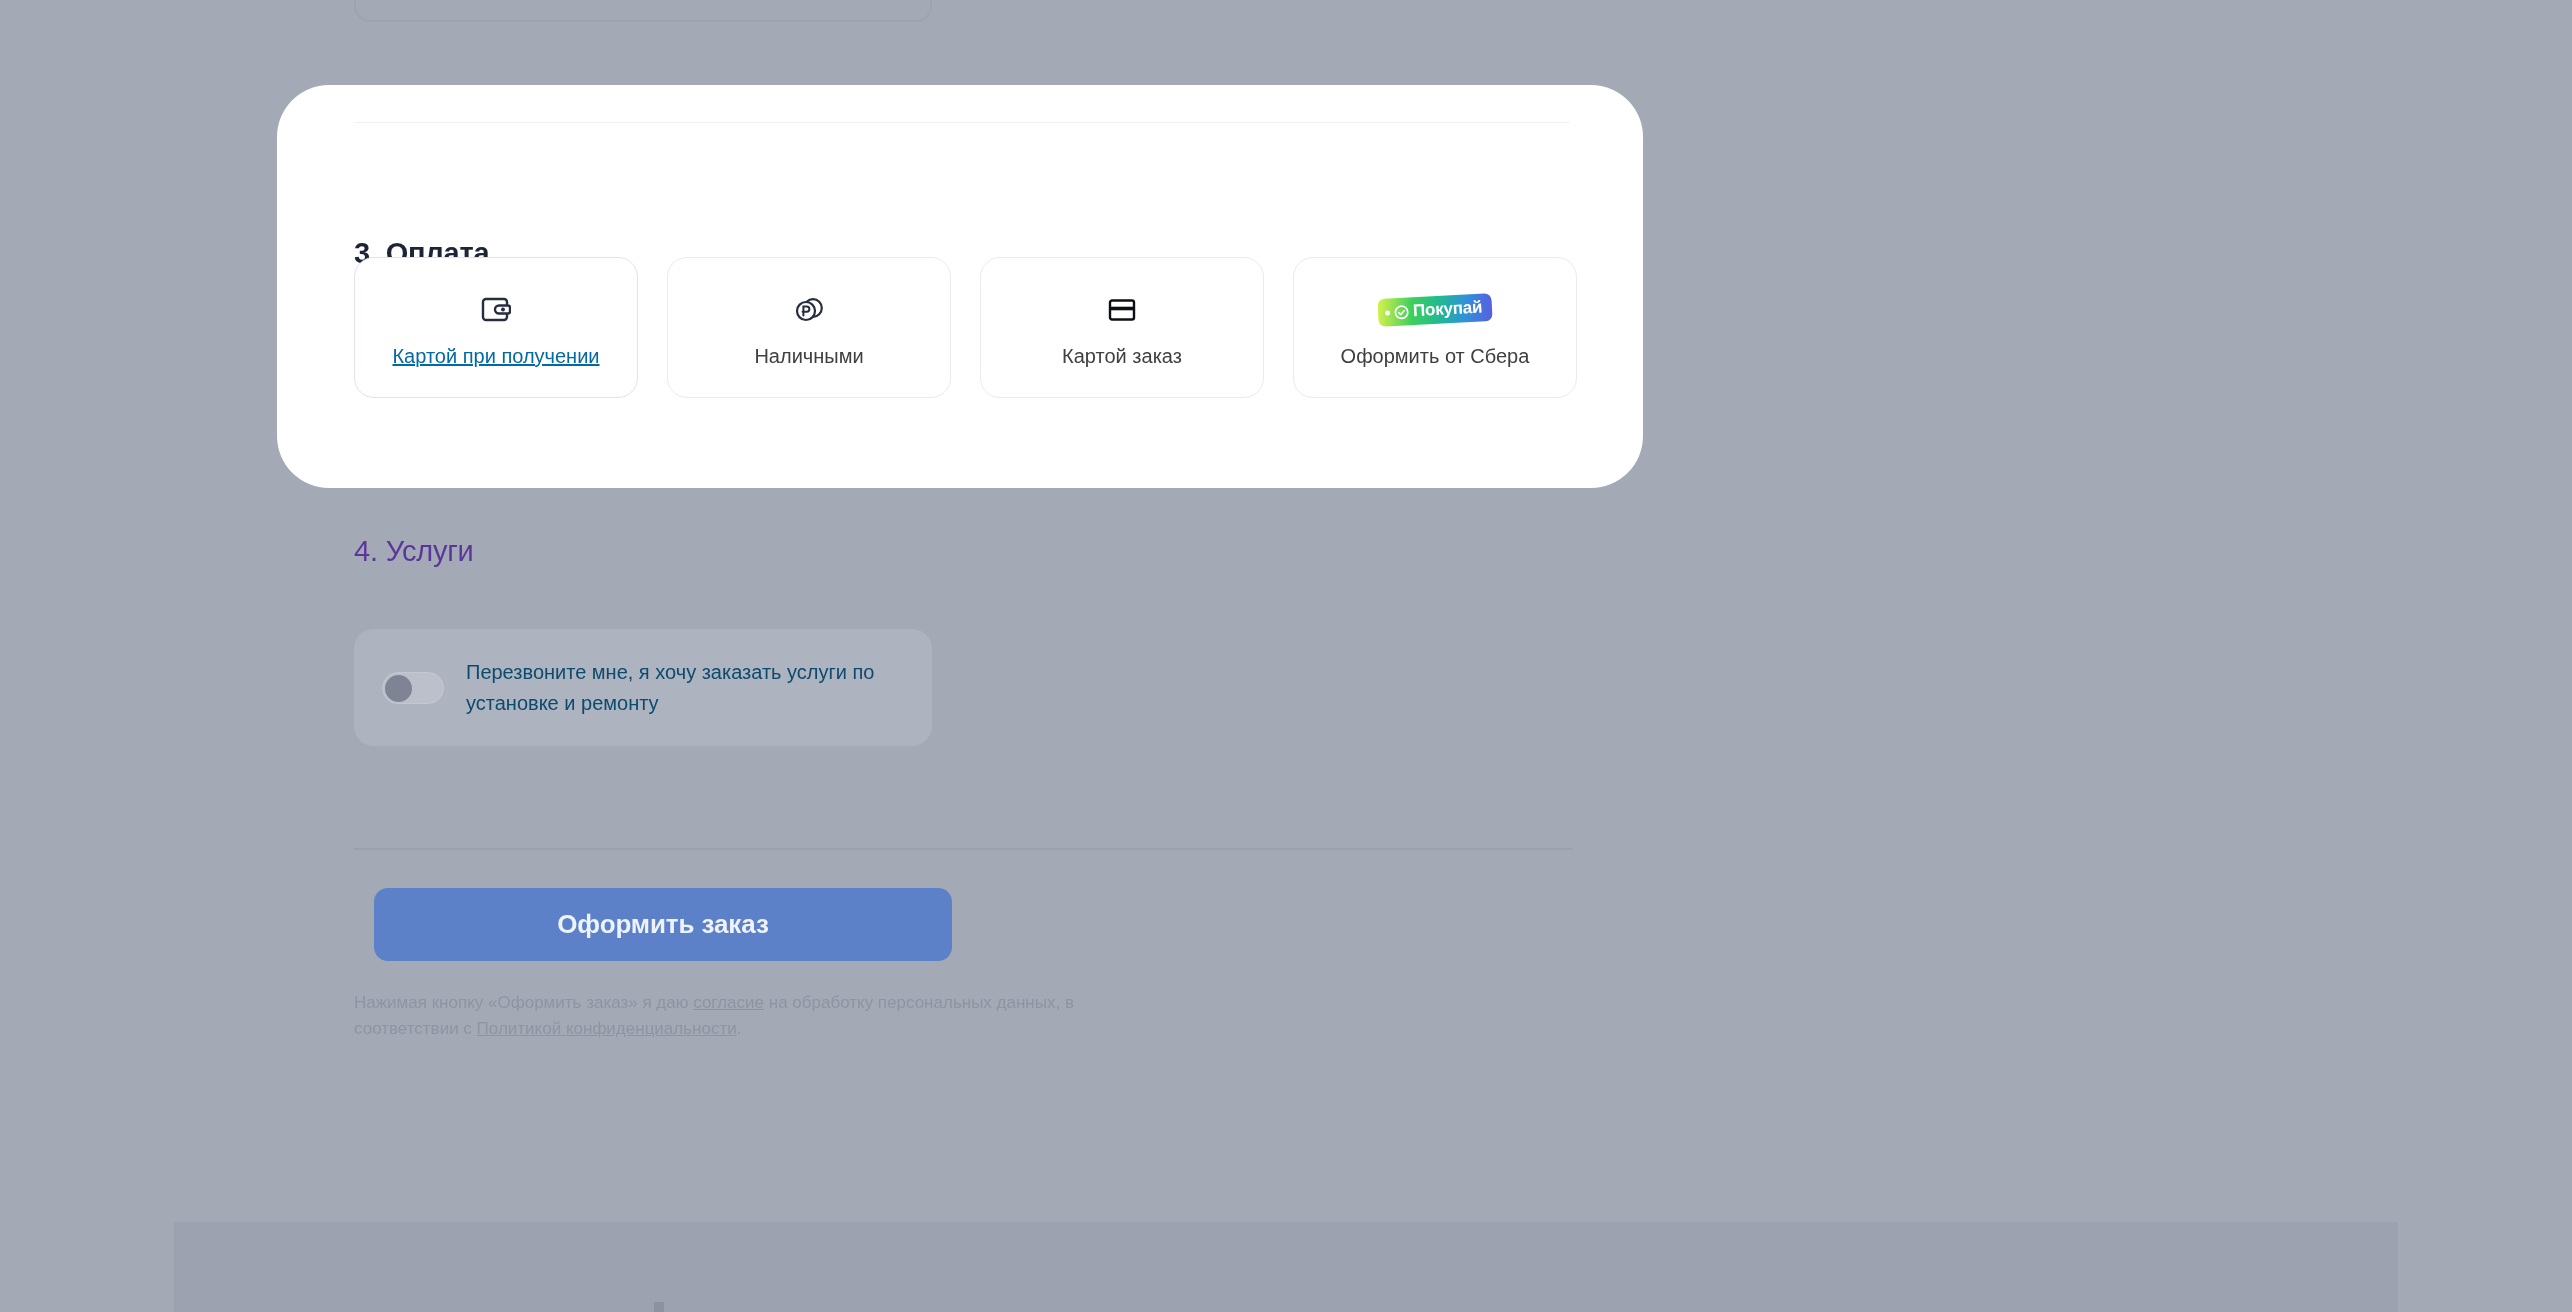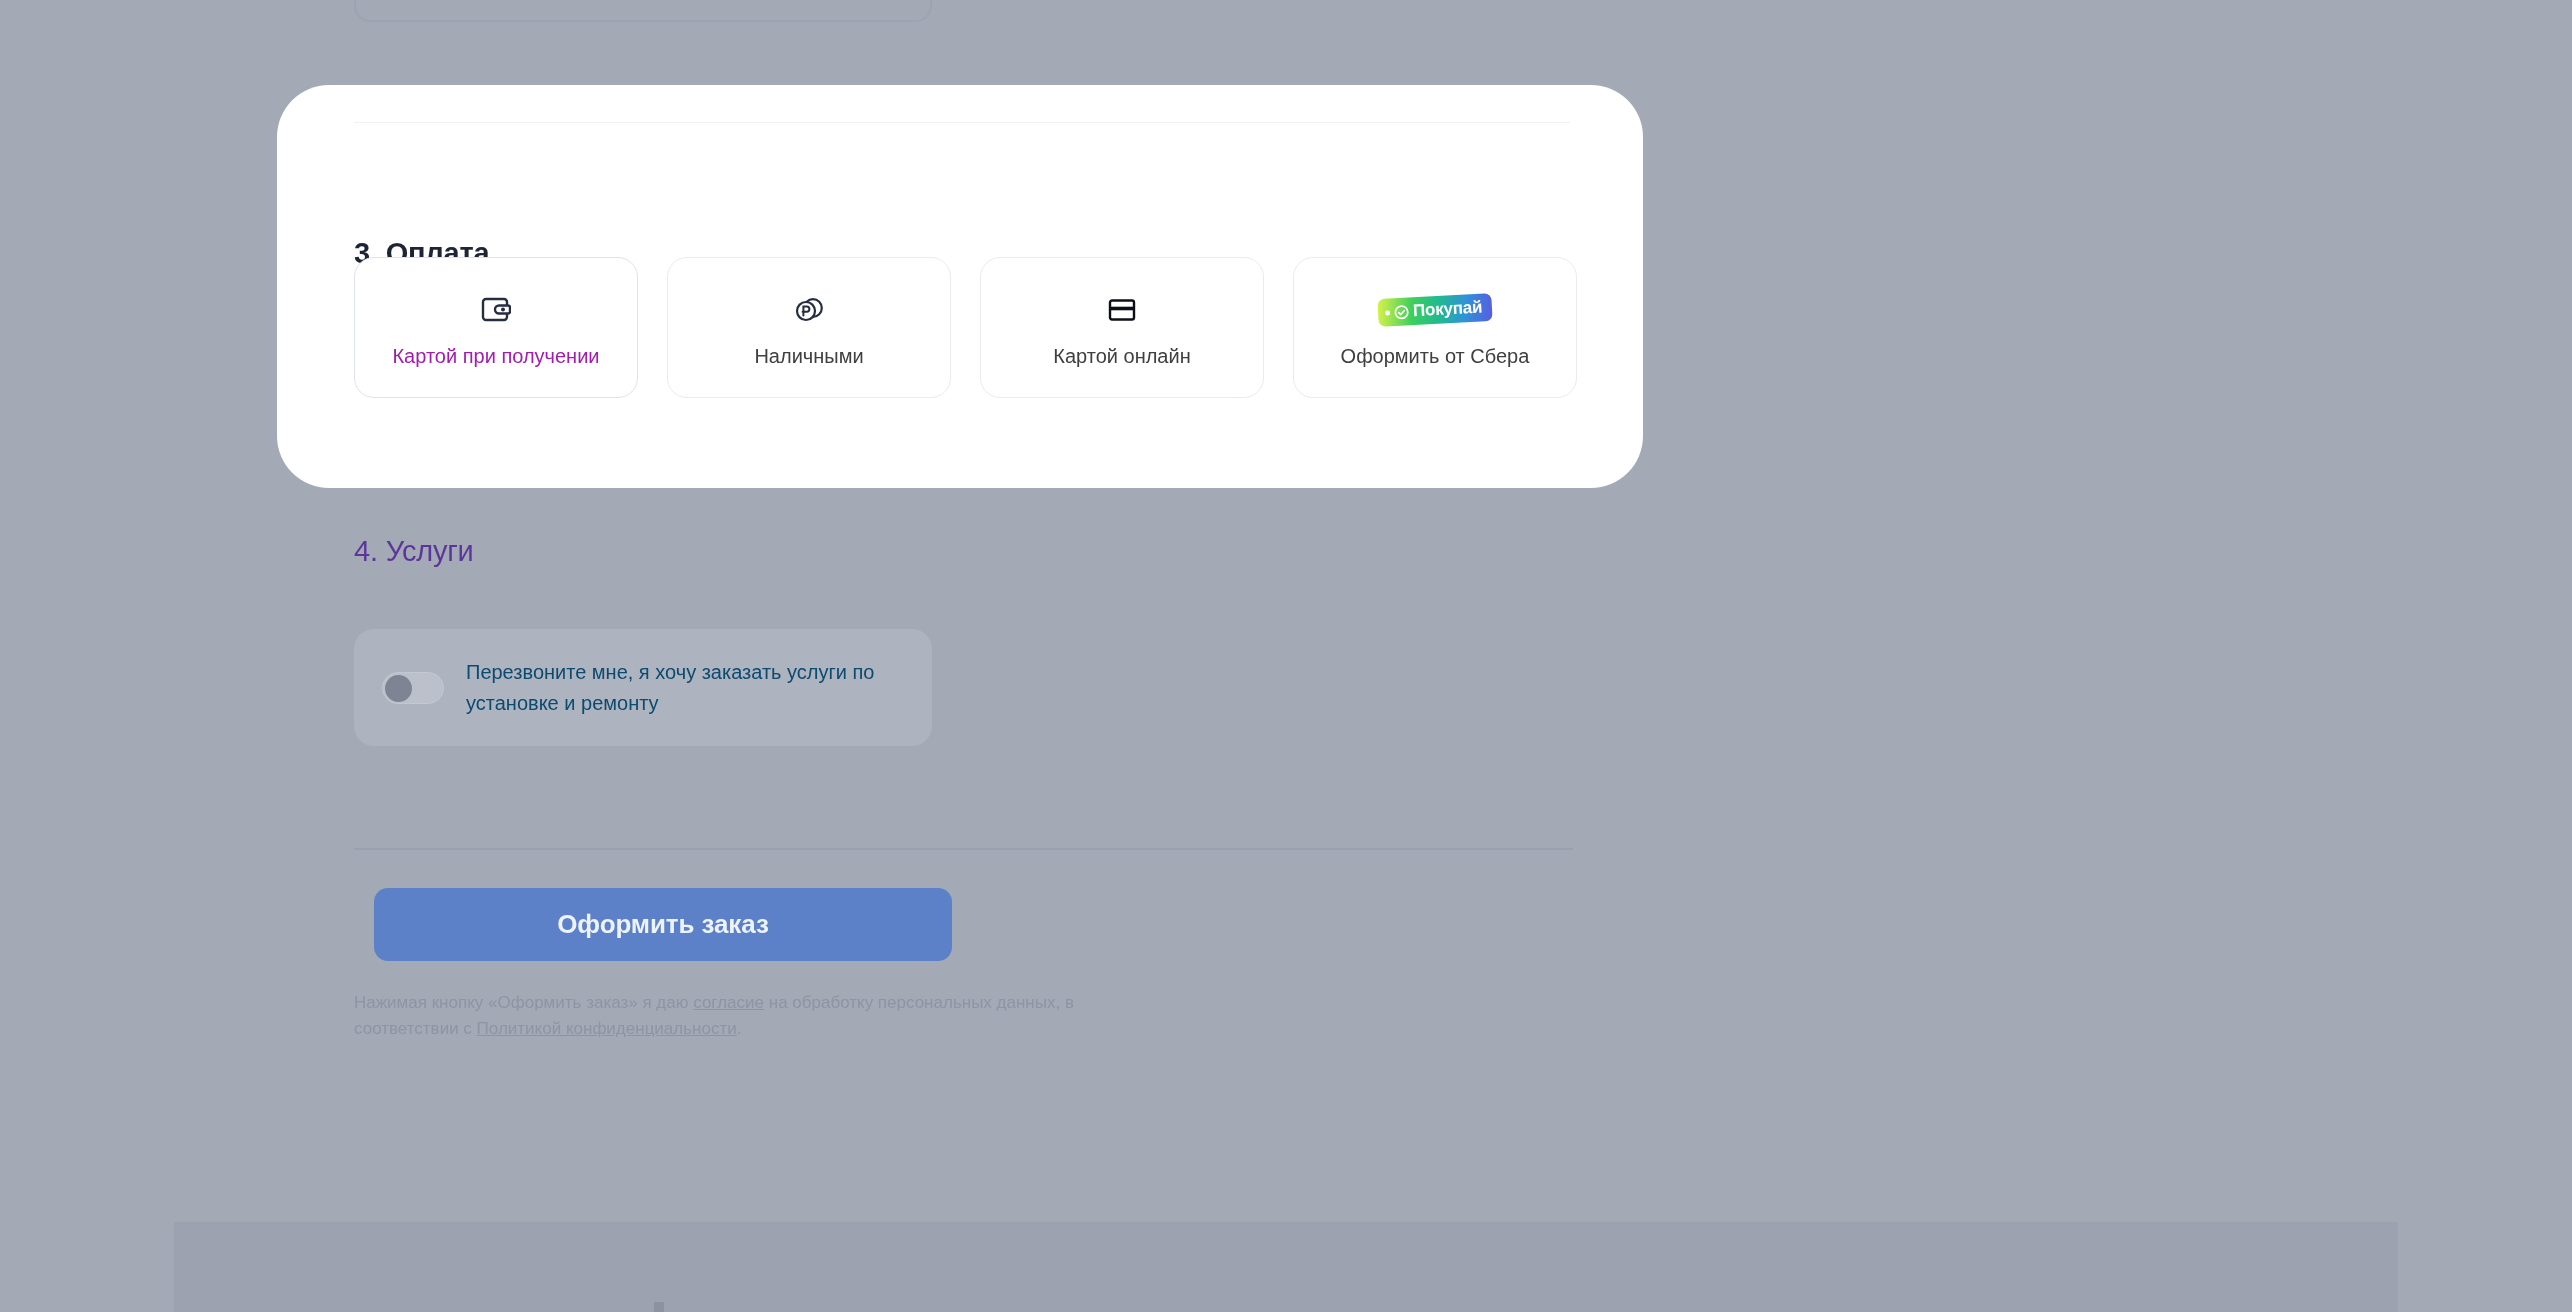--- a/index.html
+++ b/index.html
@@ -105,21 +105,21 @@
     position: absolute;
     bottom: 29px;
     left: 0;
     right: 0;
     text-align: center;
     font-size: 20px;
     color: #404040;
     line-height: 1.2;
   }
 
-  .method.selected .method-label { color: #a21caf; }
+  .method.selected .method-label { color: #0369a1; text-decoration: underline; }
 
   
   .pokupai-badge {
     display: inline-block;
     transform: rotate(-3deg);
     background: linear-gradient(95deg,#d9f24b 0%, #3ecf5c 30%, #21bb8e 52%, #2f93d8 76%, #5a5ce0 100%);
     border-radius: 7px;
     padding: 4px 10px 4px 7px;
     color: #ffffff;
     font-size: 17px;
@@ -288,21 +288,21 @@
         <div class="method-label">Наличными</div>
       </div>
 
       <div class="method">
         <div class="method-icon">
           <svg width="30" height="26" viewBox="0 0 30 26" fill="none">
             <rect x="3" y="3.5" width="24" height="19" rx="2" stroke="#0d0f16" stroke-width="2.4"></rect>
             <path d="M3 11.5h24" stroke="#0d0f16" stroke-width="3.6"></path>
           </svg>
         </div>
-        <div class="method-label">Картой онлайн</div>
+        <div class="method-label">Картой заказ</div>
       </div>
 
       <div class="method">
         <div class="method-icon">
           <span class="pokupai-badge">
             <span class="pokupai-dot"></span>
             <svg width="15" height="15" viewBox="0 0 16 16" fill="none">
               <circle cx="8" cy="8" r="6.6" stroke="#ffffff" stroke-width="1.8"></circle>
               <path d="M5 8.3l2.1 2.1L11 6.3" stroke="#ffffff" stroke-width="1.8" stroke-linecap="round" stroke-linejoin="round"></path>
             </svg>

